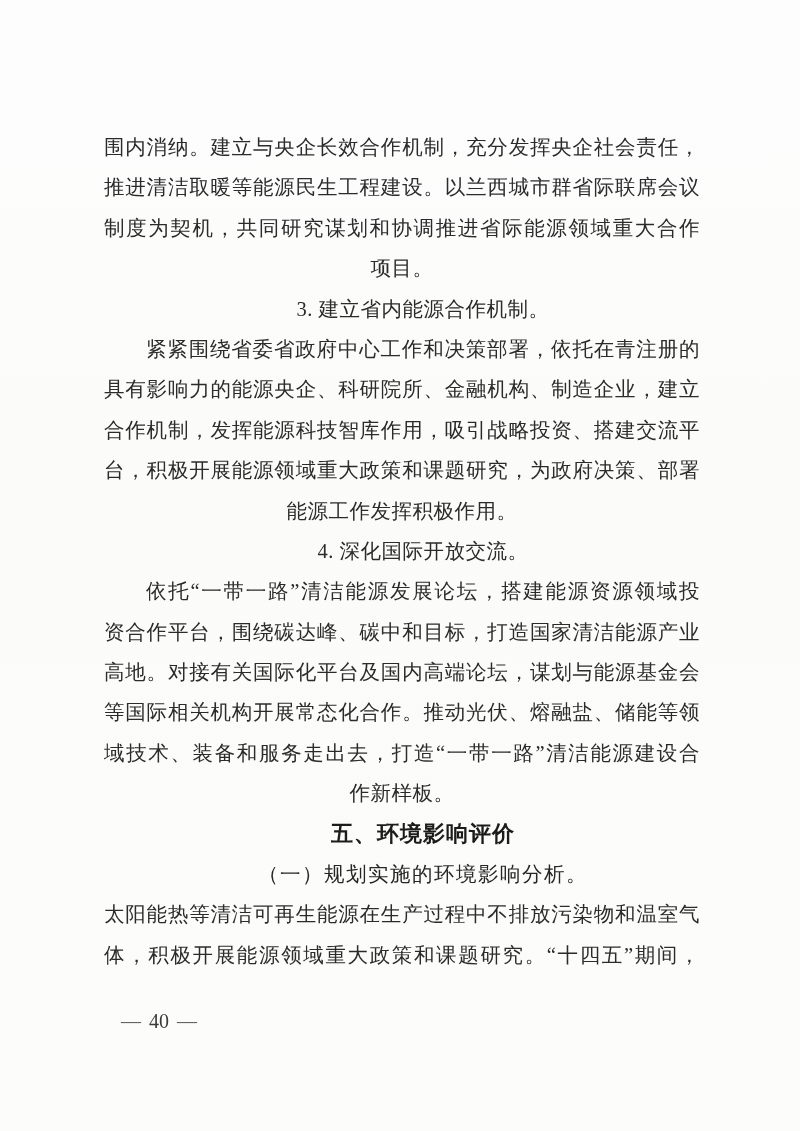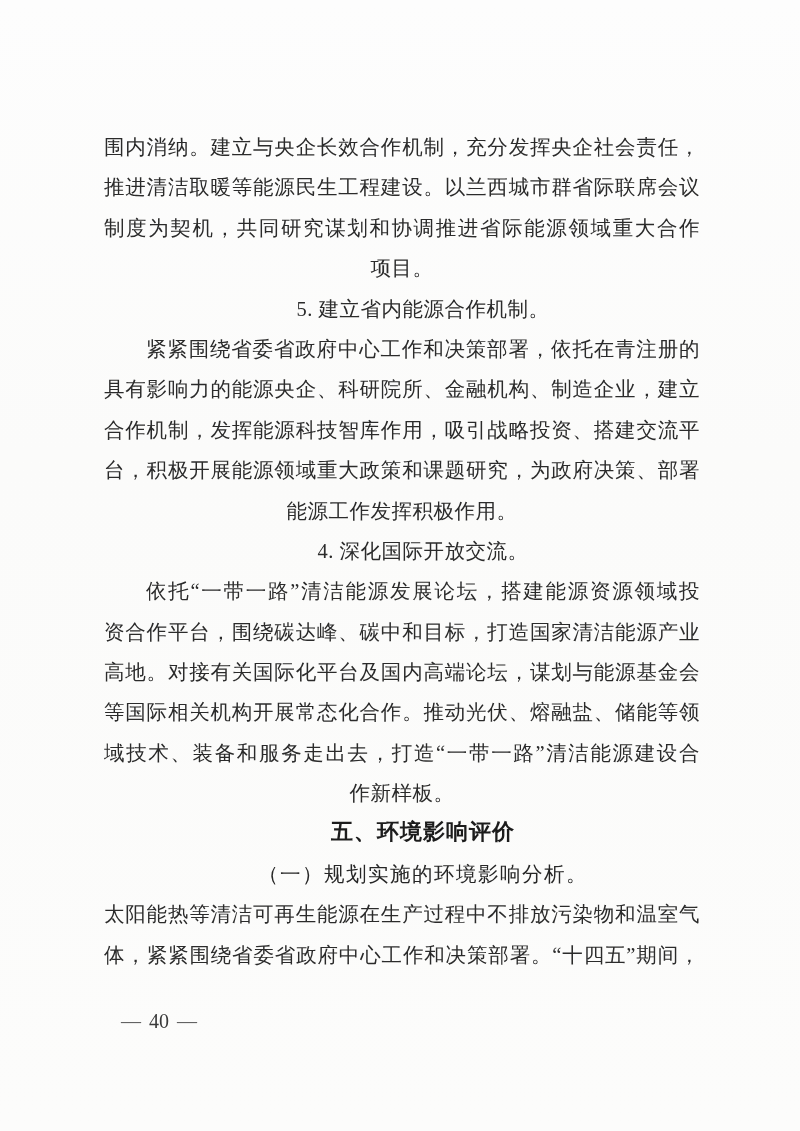--- a/index.html
+++ b/index.html
@@ -37,21 +37,21 @@
     text-align: center;
   }
   .line.justify {
     text-align: justify;
     text-align-last: justify;
   }
   .line.indent {
     padding-left: 42px;
   }
   .line.heading {
-    font-family: Liberation Mono, monospace;
+    font-family: Liberation Serif, serif;
     font-weight: bold;
     font-size: 22px;
     color: #1c1c1c;
     letter-spacing: 1px;
   }
   .line.kaiti {
     font-family: "Liberation Serif", serif;
     color: #262626;
     letter-spacing: 1.5px;
   }
@@ -83,37 +83,37 @@
 </head>
 <body>
 
 <div class="page">
 
   <div class="content" id="lines">
       <div class="line body justify">围内消纳。建立与央企长效合作机制，充分发挥央企社会责任，</div>
       <div class="line body justify">推进清洁取暖等能源民生工程建设。以兰西城市群省际联席会议</div>
       <div class="line body justify">制度为契机，共同研究谋划和协调推进省际能源领域重大合作</div>
       <div class="line body">项目。</div>
-      <div class="line body indent">5. 建立省内能源合作机制。</div>
+      <div class="line body indent">3. 建立省内能源合作机制。</div>
       <div class="line body indent justify">紧紧围绕省委省政府中心工作和决策部署，依托在青注册的</div>
       <div class="line body justify">具有影响力的能源央企、科研院所、金融机构、制造企业，建立</div>
       <div class="line body justify">合作机制，发挥能源科技智库作用，吸引战略投资、搭建交流平</div>
       <div class="line body justify">台，积极开展能源领域重大政策和课题研究，为政府决策、部署</div>
       <div class="line body">能源工作发挥积极作用。</div>
       <div class="line body indent">4. 深化国际开放交流。</div>
       <div class="line body indent justify">依托“一带一路”清洁能源发展论坛，搭建能源资源领域投</div>
       <div class="line body justify">资合作平台，围绕碳达峰、碳中和目标，打造国家清洁能源产业</div>
       <div class="line body justify">高地。对接有关国际化平台及国内高端论坛，谋划与能源基金会</div>
       <div class="line body justify">等国际相关机构开展常态化合作。推动光伏、熔融盐、储能等领</div>
       <div class="line body justify">域技术、装备和服务走出去，打造“一带一路”清洁能源建设合</div>
       <div class="line body">作新样板。</div>
       <div class="line heading indent">五、环境影响评价</div>
       <div class="line kaiti indent">（一）规划实施的环境影响分析。</div>
       <div class="line body justify">太阳能热等清洁可再生能源在生产过程中不排放污染物和温室气</div>
-      <div class="line body justify">体，紧紧围绕省委省政府中心工作和决策部署。“十四五”期间，</div>
+      <div class="line body justify">体，积极开展能源领域重大政策和课题研究。“十四五”期间，</div>
     </div>
 
   <div class="footer">
     <span class="dash">—</span>
     <span class="num">40</span>
     <span class="dash">—</span>
   </div>
 
 </div>
 

